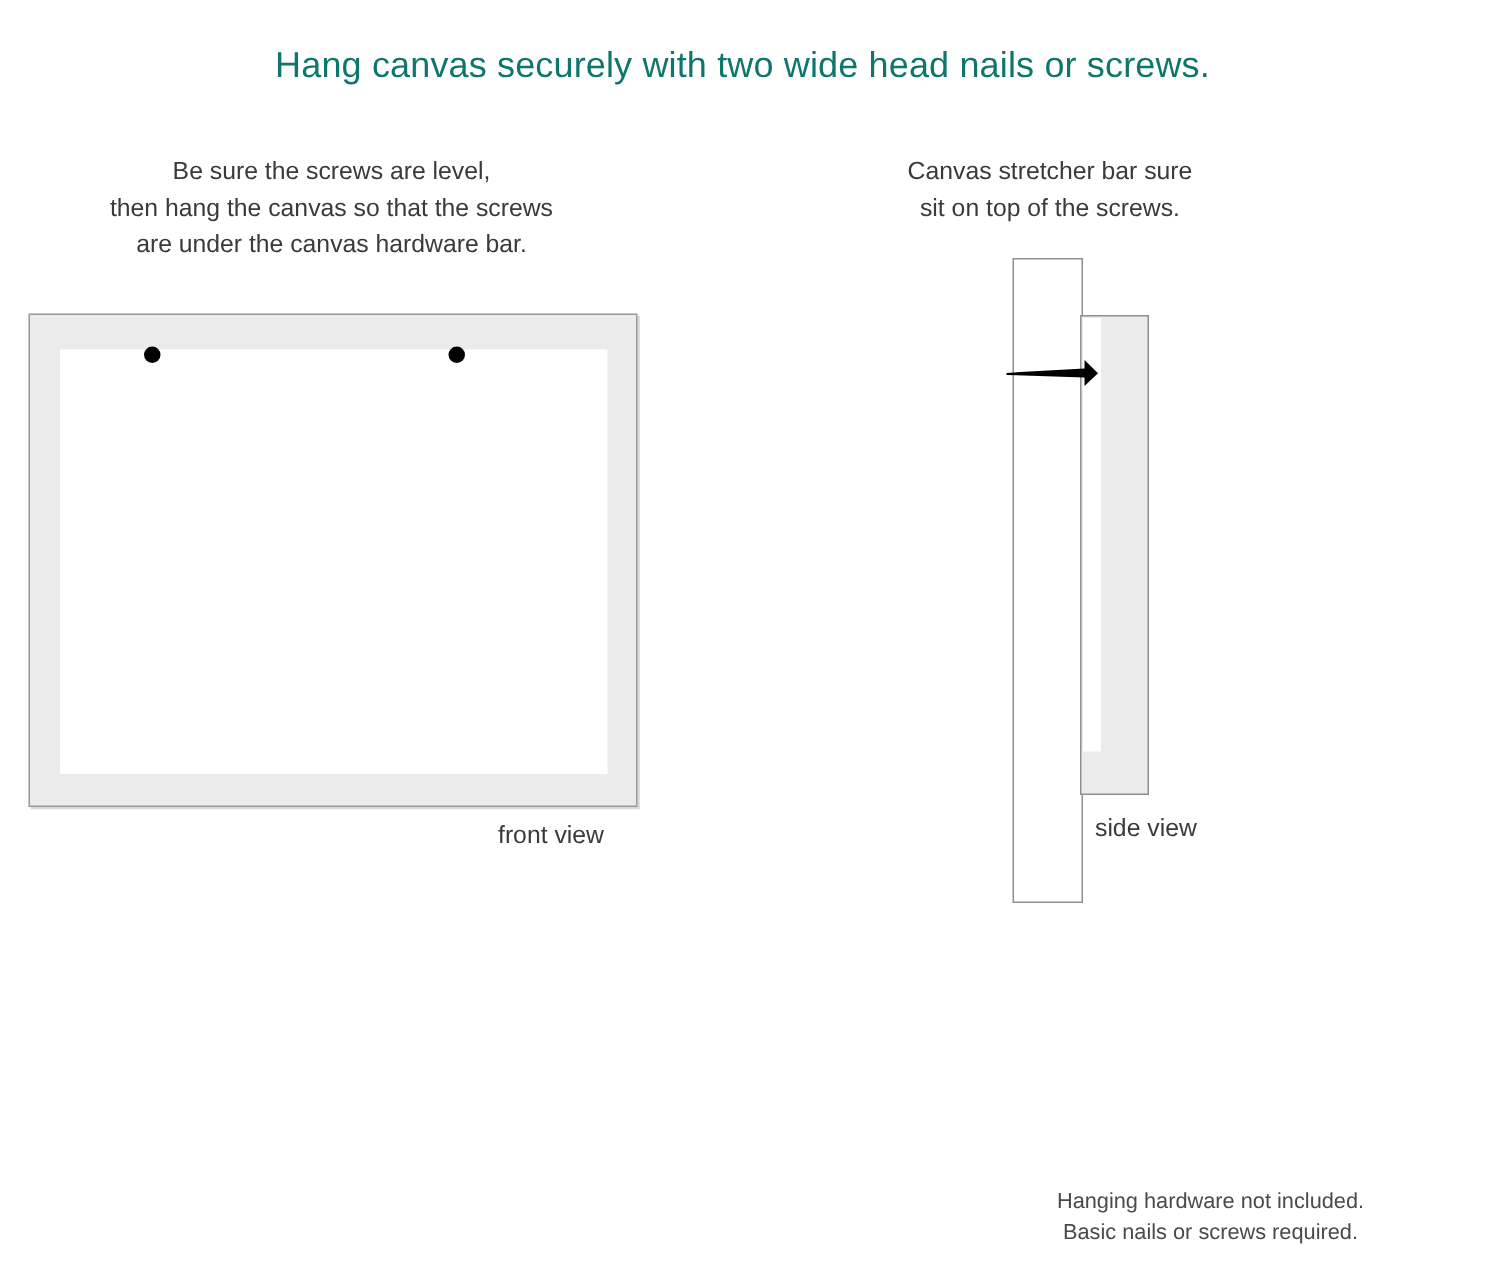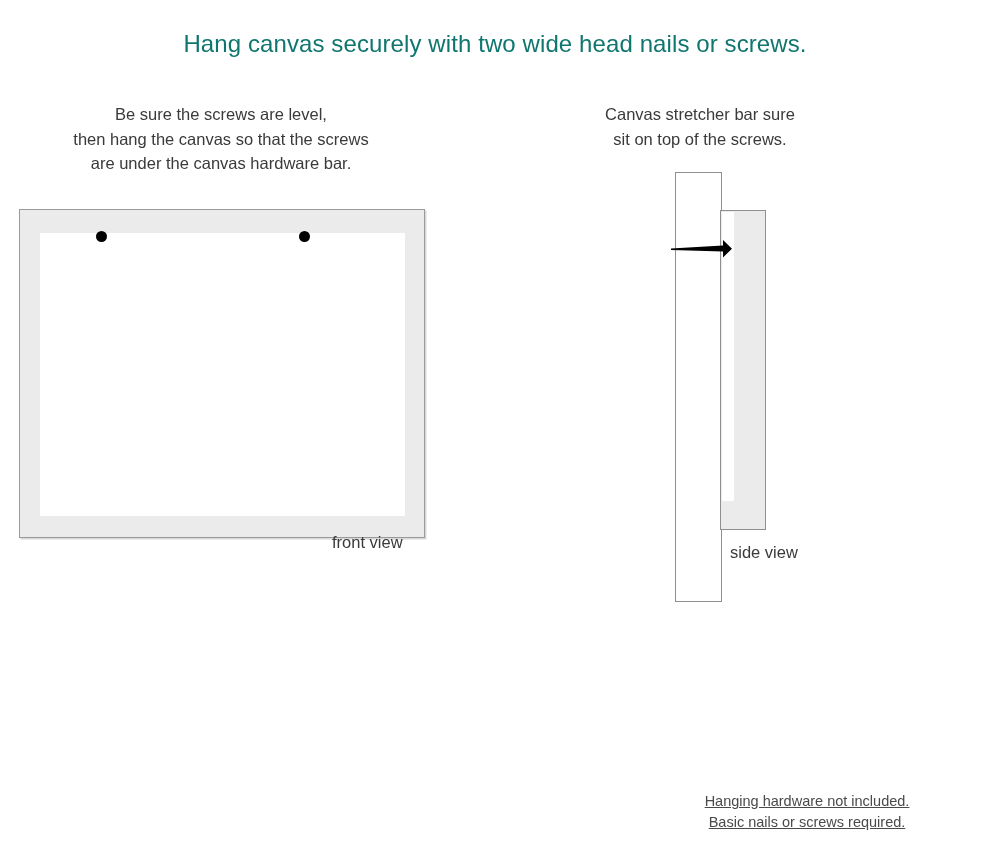--- a/index.html
+++ b/index.html
@@ -95,21 +95,21 @@
   .screw-dot.screw-b { left: 299px; }
 
   .view-label {
     position: absolute;
     font-size: 16.5px;
     color: #3a3a3a;
     white-space: nowrap;
   }
   .label-front {
     left: 332px;
-    top: 533px;
+    top: 548px;
   }
   .label-side {
     left: 730px;
     top: 543px;
   }
 
   
   .side-view {
     position: absolute;
     left: 675px;
@@ -158,21 +158,20 @@
   .footer-note {
     position: absolute;
     right: 18px;
     top: 791px;
     width: 330px;
     text-align: center;
     font-size: 14.5px;
     line-height: 21px;
     color: #4a4a4a;
     white-space: pre-line;
-    text-decoration: underline;
   }
 </style>
 </head>
 <body>
 
 <div class="page">
 
   <h1 class="title">Hang canvas securely with two wide head nails or screws.</h1>
 
   <div class="caption caption-left">Be sure the screws are level,

